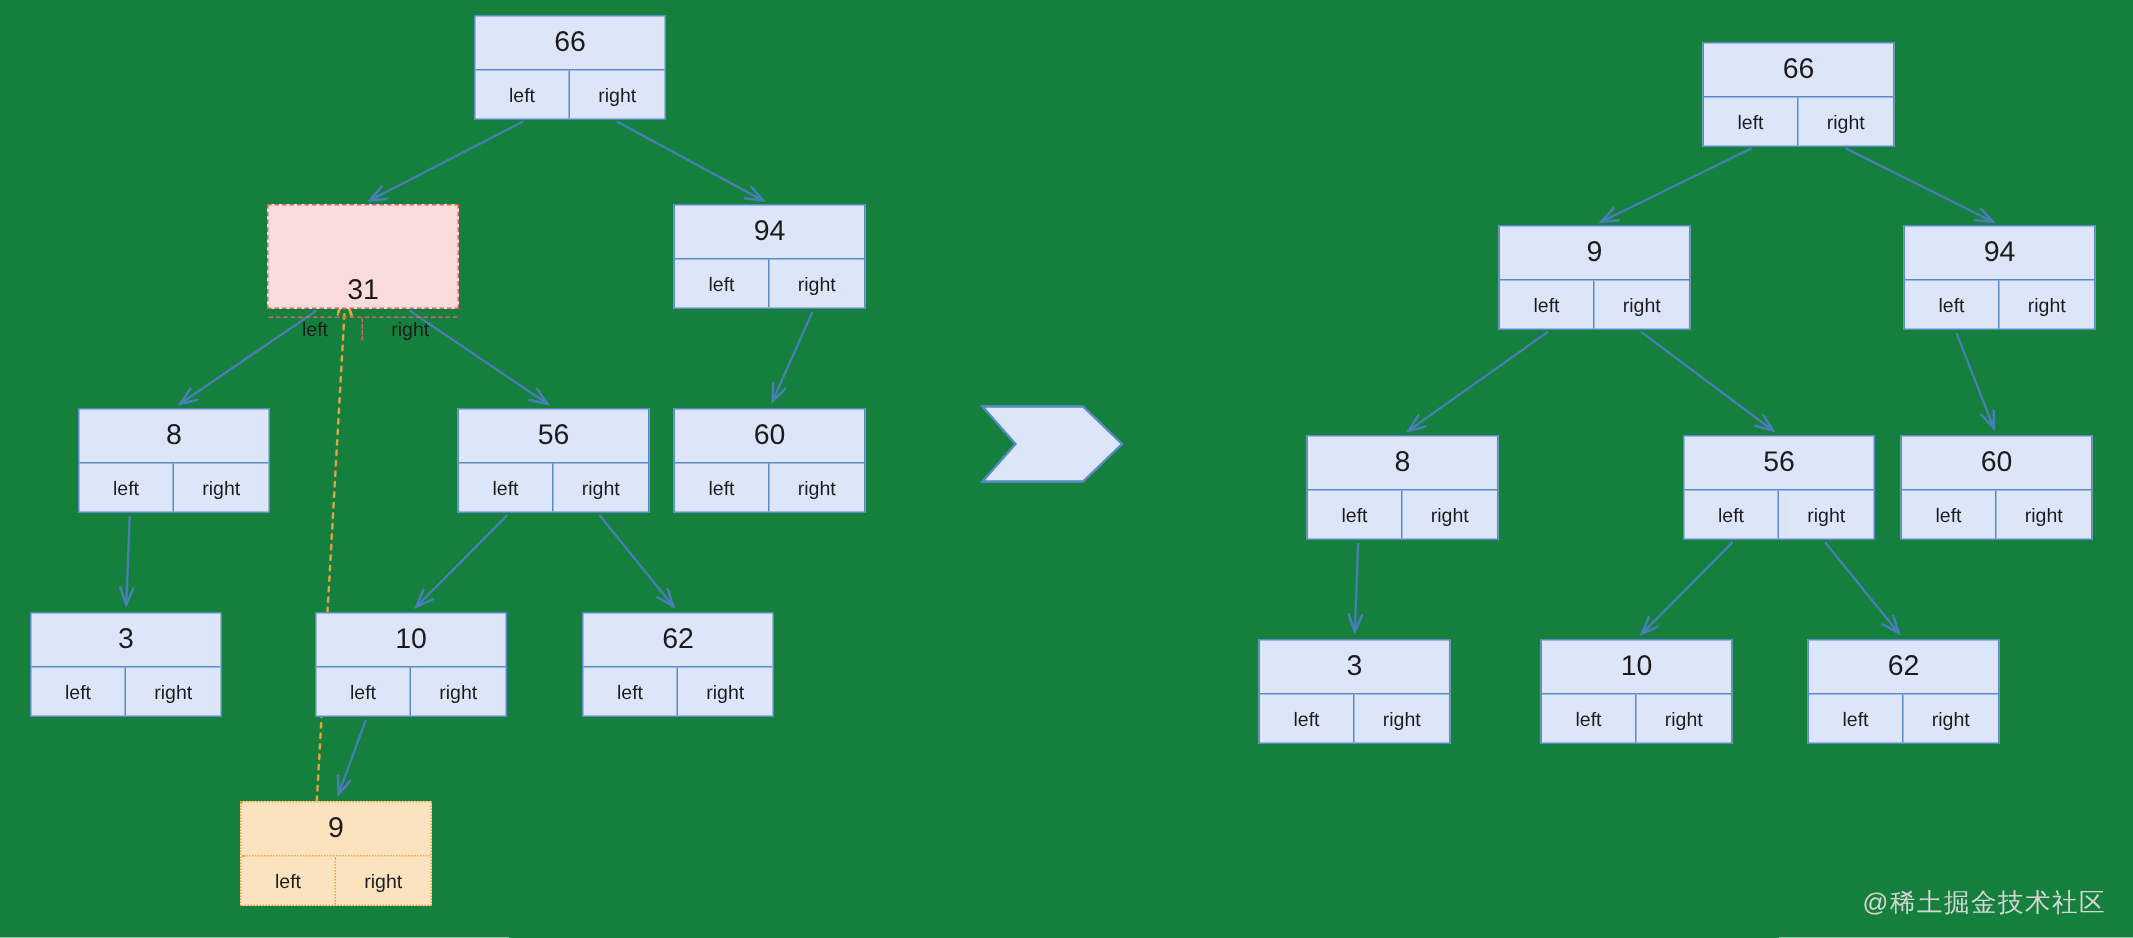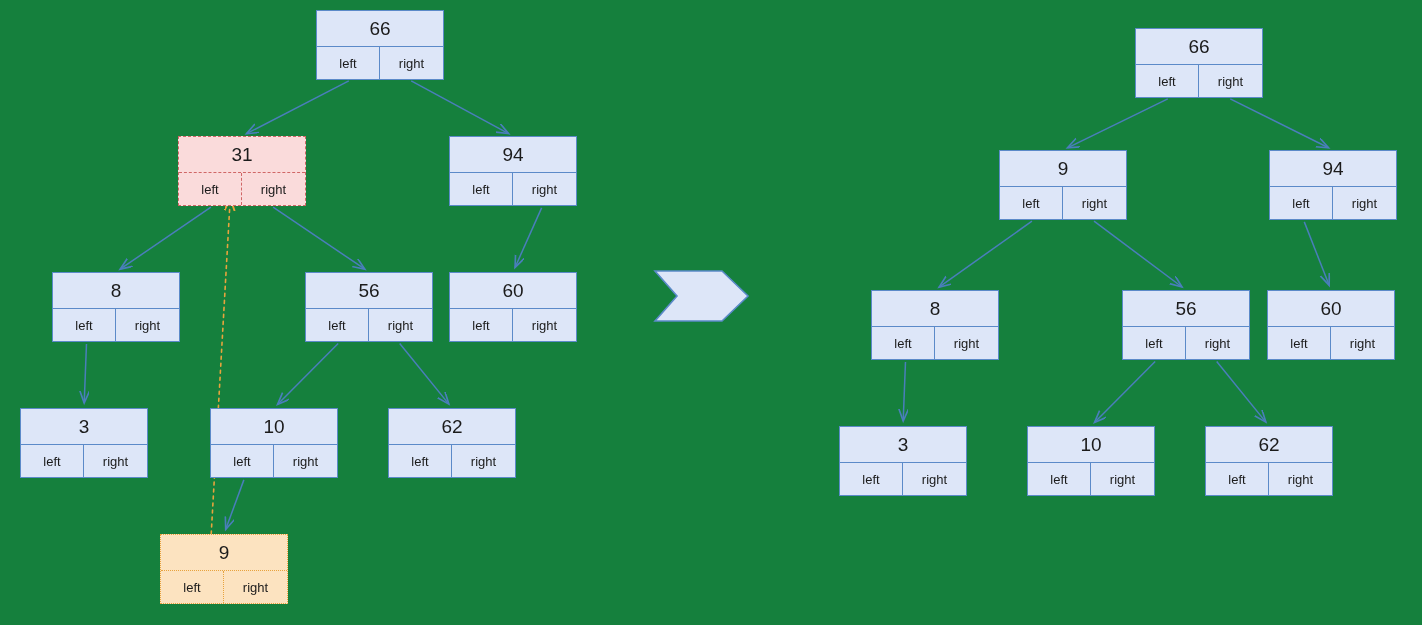--- a/index.html
+++ b/index.html
@@ -64,20 +64,21 @@
     border-right: 1.5px solid #5b8ac9;
   }
 
   
   .node.hl-red {
     background: #fadbdb;
     border: 1.6px dashed #d06666;
   }
   .node.hl-red .val {
     border-bottom: 1.6px dashed #d06666;
+    margin-top: 39px;
   }
   .node.hl-red .ptrs .cell.left-cell {
     border-right: 1.6px dashed #d06666;
   }
   .node.hl-orange {
     background: #fce3c0;
     border: 1.6px dotted #e8a33d;
   }
   .node.hl-orange .val {
     border-bottom: 1.6px dotted #e8a33d;
@@ -269,13 +270,14 @@
       </div>
       <div class="node" style="left: 1205px; top: 426px;">
         <div class="val">62</div>
         <div class="ptrs">
           <div class="cell left-cell">left</div>
           <div class="cell right-cell">right</div>
         </div>
       </div>
     </div>
 
+  <div class="watermark">@稀土掘金技术社区</div>
 </div>
 
 </body></html>

